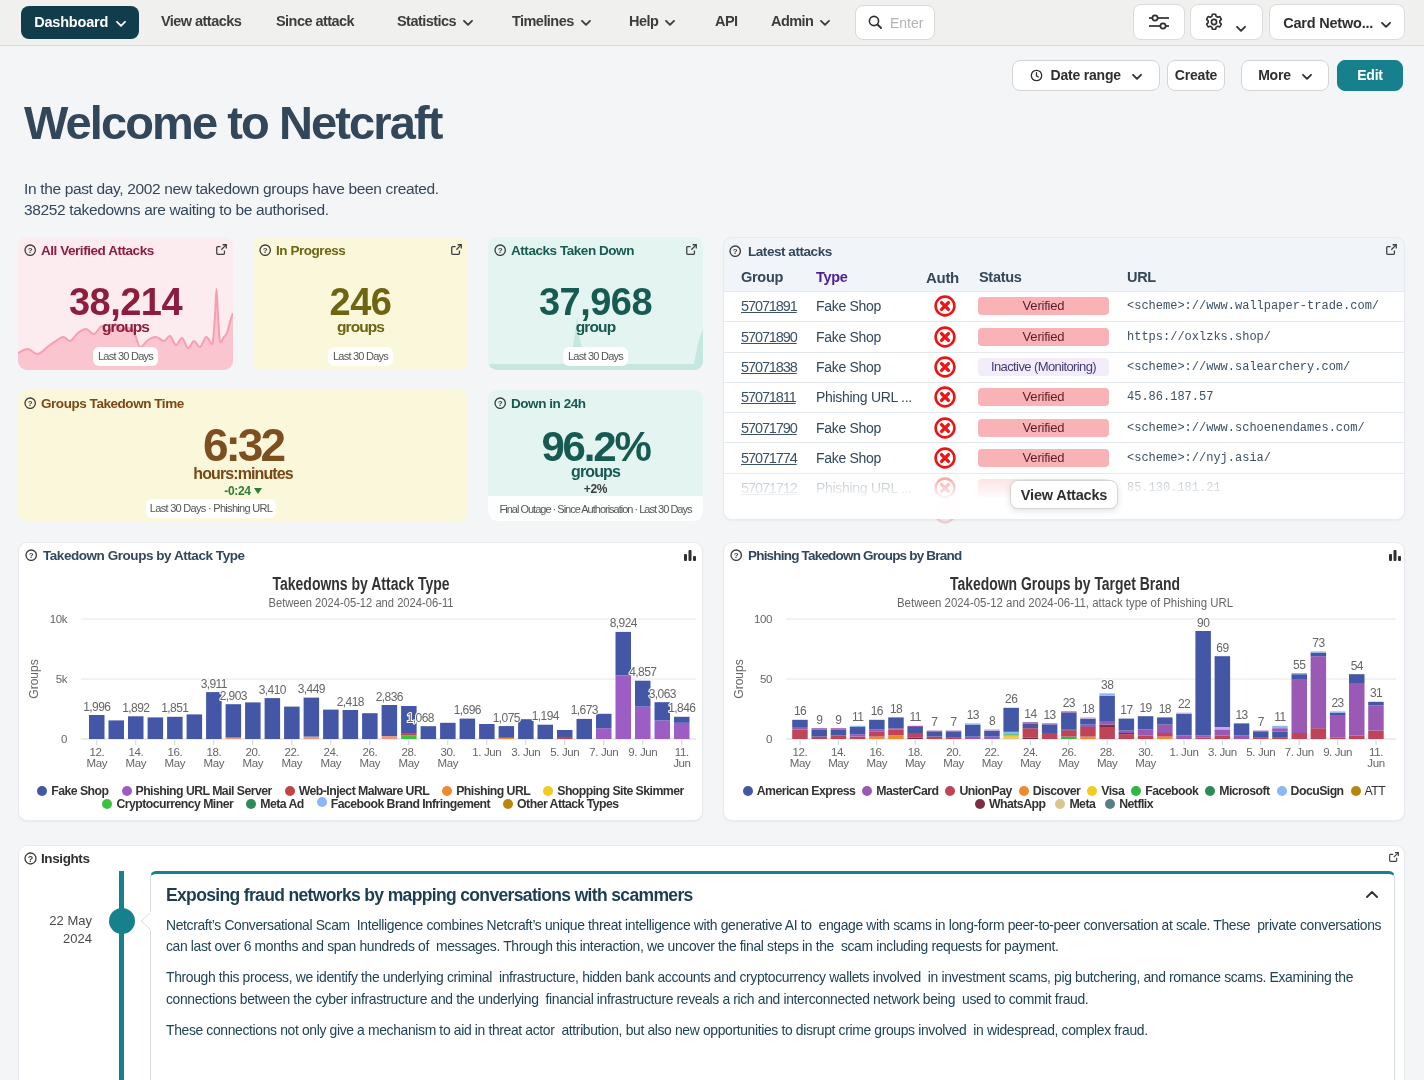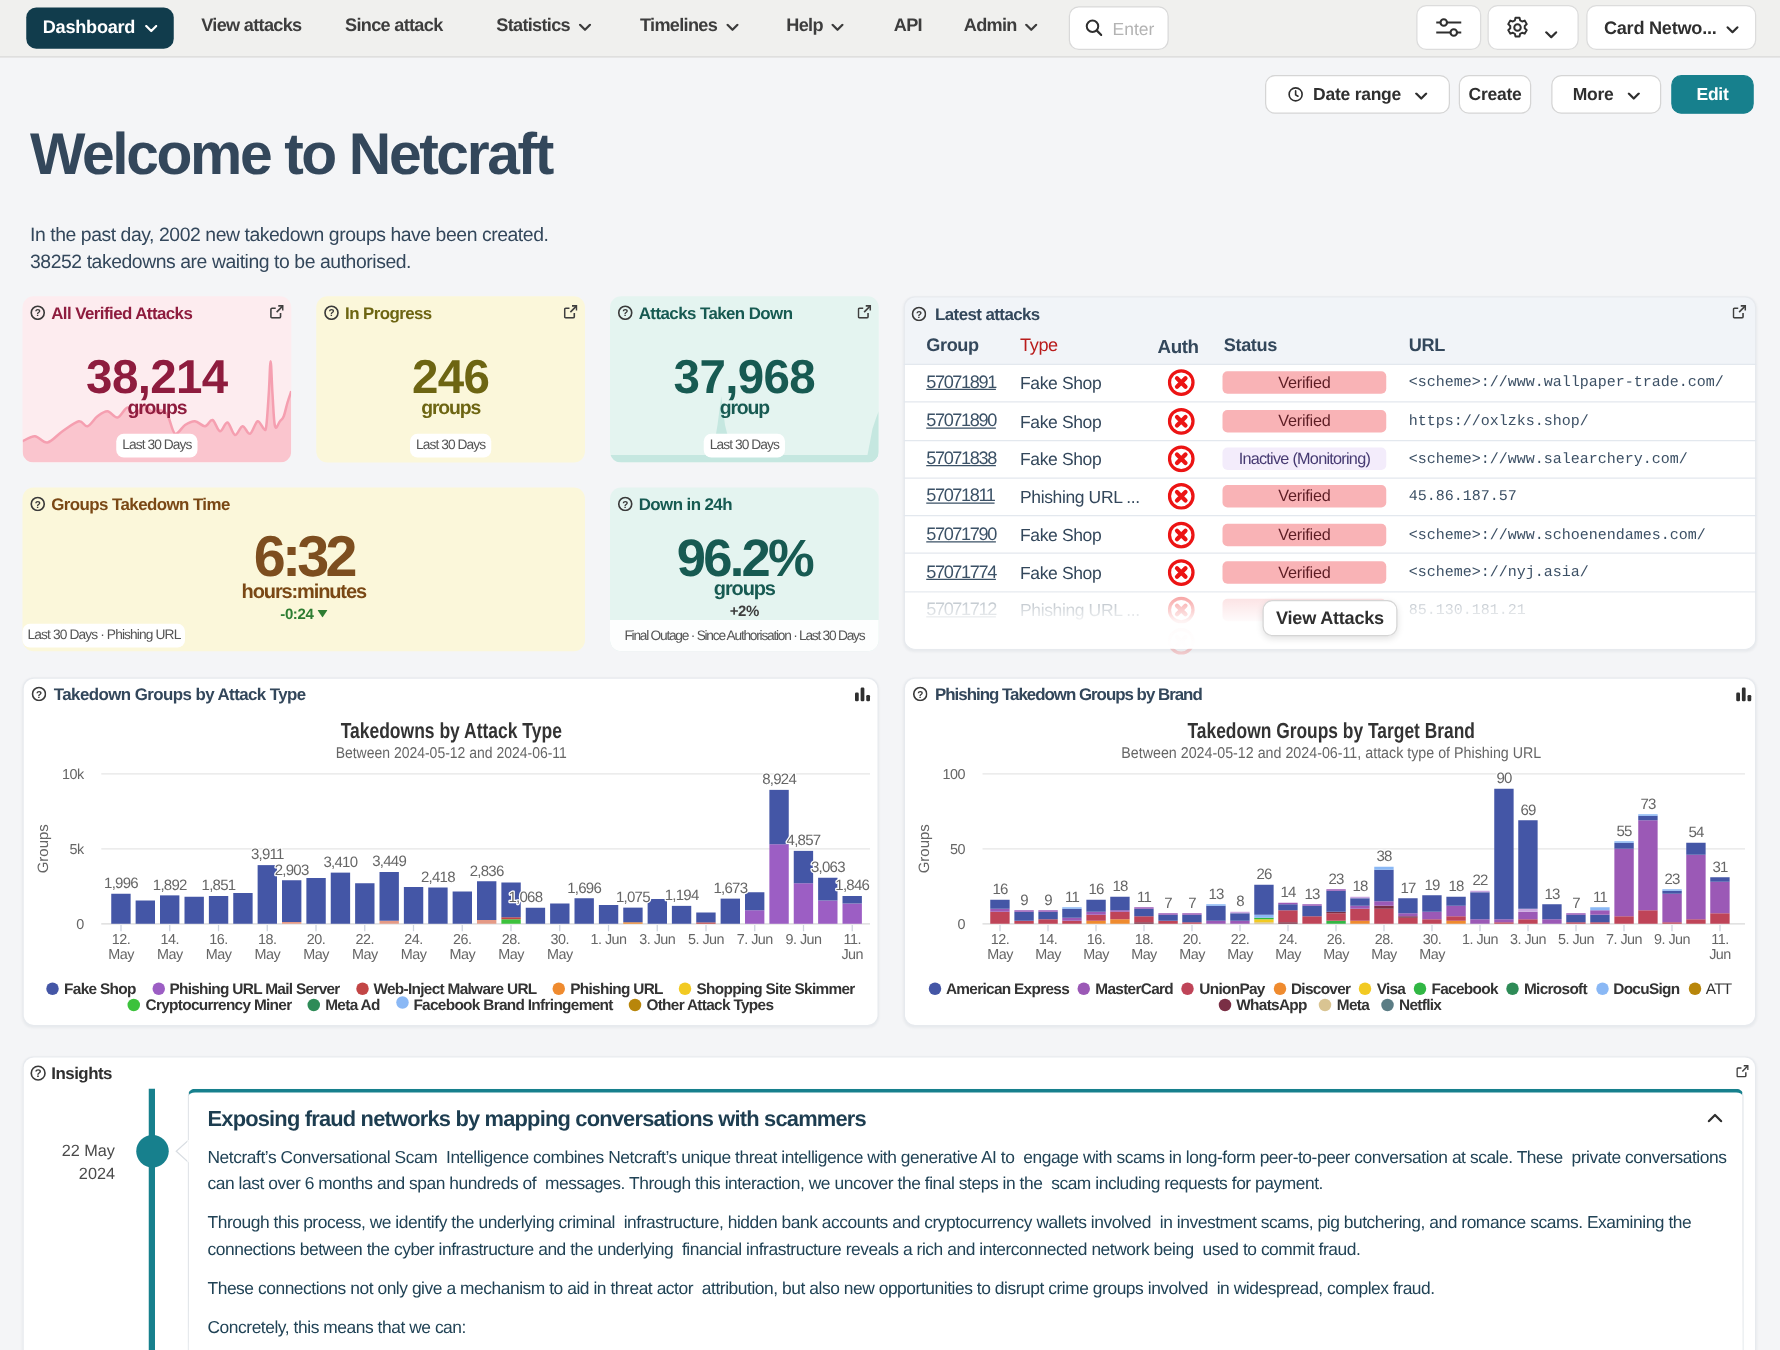--- a/index.html
+++ b/index.html
@@ -134,21 +134,21 @@
 <svg style="position:absolute;left:24.3px;top:396.8px" width="12.4" height="12.4" viewBox="0 0 12.4 12.4">
     <circle cx="6.2" cy="6.2" r="5.2" fill="none" stroke="#3a3a3a" stroke-width="1.3"></circle>
     <text x="6.2" y="9.06" text-anchor="middle" font-family="Liberation Sans" font-size="8" font-weight="bold" fill="#3a3a3a">?</text>
   </svg>
 <div class="ctitle" style="left:41px;top:396px;color:#7a4815">Groups Takedown Time</div>
 <div class="bignum" style="left:18px;top:422px;width:450px;font-size:46px;letter-spacing:-3px;color:#7d4e1f">6:32</div>
 <div class="sub" style="left:18px;top:465px;width:450px;font-size:16px;color:#7a4815;letter-spacing:-0.9px">hours:minutes</div>
 <div class="sub" style="left:18px;top:484px;width:450px;font-size:12px;color:#2e7d32;letter-spacing:-0.3px">-0:24 <svg width="8" height="6" viewBox="0 0 8 6" style="display:inline-block;vertical-align:1px">
       <path d="M0 0 L8 0 L4 6 Z" fill="#2e7d32"></path>
     </svg></div>
-<div class="abs" style="left:18px;top:499px;width:386px;display:flex;justify-content:flex-start">
+<div class="abs" style="left:18px;top:499px;width:386px;display:flex;justify-content:center">
     <span style="background:#fff;border-radius:6px;color:#555;font-size:11px;letter-spacing:-0.7px;padding:3px 4px;line-height:13px;white-space:nowrap">Last 30 Days · Phishing URL</span>
   </div>
 <div class="card" style="left:488px;top:390px;width:215px;height:131px;background:#e4f4f0;overflow:hidden">
     <div style="position:absolute;left:0;top:106px;width:215px;height:25px;background:#fdfefe;border-radius:0 0 9px 9px"></div>
   </div>
 <svg style="position:absolute;left:494.3px;top:396.8px" width="12.4" height="12.4" viewBox="0 0 12.4 12.4">
     <circle cx="6.2" cy="6.2" r="5.2" fill="none" stroke="#3a3a3a" stroke-width="1.3"></circle>
     <text x="6.2" y="9.06" text-anchor="middle" font-family="Liberation Sans" font-size="8" font-weight="bold" fill="#3a3a3a">?</text>
   </svg>
 <div class="ctitle" style="left:511px;top:396px;color:#175a52">Down in 24h</div>
@@ -163,21 +163,21 @@
     <circle cx="6.2" cy="6.2" r="5.2" fill="none" stroke="#3a3a3a" stroke-width="1.3"></circle>
     <text x="6.2" y="9.06" text-anchor="middle" font-family="Liberation Sans" font-size="8" font-weight="bold" fill="#3a3a3a">?</text>
   </svg>
 <div class="ctitle" style="left:748px;top:244px;color:#33475b">Latest attacks</div>
 <svg style="position:absolute;left:1386px;top:244px" width="11" height="11" viewBox="0 0 12 12">
     <path d="M9.2 7v3.2a1 1 0 0 1-1 1H1.8a1 1 0 0 1-1-1V3.8a1 1 0 0 1 1-1H5" fill="none" stroke="#3f3f3f" stroke-width="1.4"></path>
     <path d="M7.2 0.8h4v4" fill="none" stroke="#3f3f3f" stroke-width="1.4"></path>
     <path d="M11 1 L5.8 6.2" stroke="#3f3f3f" stroke-width="1.4"></path>
   </svg>
 <div class="abs" style="left:741px;top:269px;font-size:14.5px;font-weight:bold;color:#33475b;letter-spacing:-0.3px">Group</div>
-<div class="abs" style="left:816px;top:269px;font-size:14.5px;font-weight:normal;color:#b91c1c;letter-spacing:-0.3px">Type</div>
+<div class="abs" style="left:816px;top:269px;font-size:14.5px;font-weight:bold;color:#4c1d95;letter-spacing:-0.3px">Type</div>
 <div class="abs" style="left:926px;top:269px;font-size:15px;font-weight:bold;color:#33475b;letter-spacing:-0.3px">Auth</div>
 <div class="abs" style="left:979px;top:269px;font-size:14.5px;font-weight:bold;color:#33475b;letter-spacing:-0.3px">Status</div>
 <div class="abs" style="left:1127px;top:269px;font-size:14.5px;font-weight:bold;color:#33475b;letter-spacing:-0.3px">URL</div>
 <div class="abs" style="left:723px;top:291px;width:682px;height:1px;background:#e3e8ee"></div>
 <div class="abs" style="left:723px;top:321px;width:682px;height:1px;background:#e3e8ee"></div>
 <div class="abs" style="left:723px;top:352px;width:682px;height:1px;background:#e3e8ee"></div>
 <div class="abs" style="left:723px;top:382px;width:682px;height:1px;background:#e3e8ee"></div>
 <div class="abs" style="left:723px;top:412px;width:682px;height:1px;background:#e3e8ee"></div>
 <div class="abs" style="left:723px;top:442px;width:682px;height:1px;background:#e3e8ee"></div>
 <div class="abs" style="left:723px;top:473px;width:682px;height:1px;background:#e3e8ee"></div>
@@ -632,13 +632,12 @@
     <rect x="11" y="0" width="2" height="18" fill="#fff"></rect>
   </svg>
 <div class="abs" style="left:166px;top:886px;font-size:17.5px;font-weight:bold;color:#1d3d50;letter-spacing:-0.65px;line-height:1.1">Exposing fraud networks by mapping conversations with scammers</div>
 <svg class="abs" style="left:1366px;top:890px" width="12" height="8" viewBox="0 0 12 8">
     <path d="M1 7 L6 2 L11 7" fill="none" stroke="#2f2f2f" stroke-width="1.8" stroke-linecap="round" stroke-linejoin="round"></path>
   </svg>
 <div class="abs" style="left:166px;top:915px;width:1224px;font-size:13.9px;color:#214356;line-height:21.2px;letter-spacing:-0.35px">
     <p style="margin:0 0 10px;white-space:nowrap">Netcraft’s Conversational Scam&nbsp; Intelligence combines Netcraft’s unique threat intelligence with generative AI to&nbsp; engage with scams in long-form peer-to-peer conversation at scale. These&nbsp; private conversations<br>can last over 6 months and span hundreds of&nbsp; messages. Through this interaction, we uncover the final steps in the&nbsp; scam including requests for payment.</p>
     <p style="margin:0 0 10px;white-space:nowrap">Through this process, we identify the underlying criminal&nbsp; infrastructure, hidden bank accounts and cryptocurrency wallets involved&nbsp; in investment scams, pig butchering, and romance scams. Examining the<br>connections between the cyber infrastructure and the underlying&nbsp; financial infrastructure reveals a rich and interconnected network being&nbsp; used to commit fraud.</p>
     <p style="margin:0 0 10px;white-space:nowrap">These connections not only give a mechanism to aid in threat actor&nbsp; attribution, but also new opportunities to disrupt crime groups involved&nbsp; in widespread, complex fraud.</p>
-    <p style="margin:0">Concretely, this means that we can:</p>
   </div>
 </body></html>

